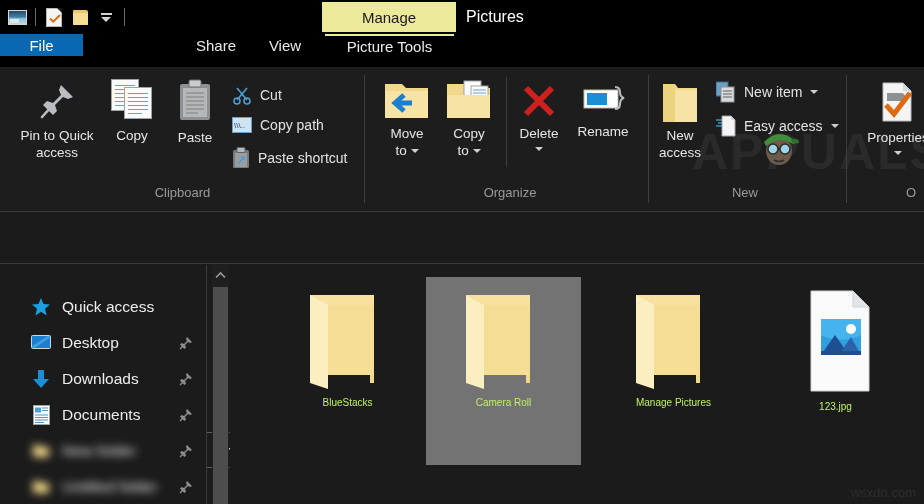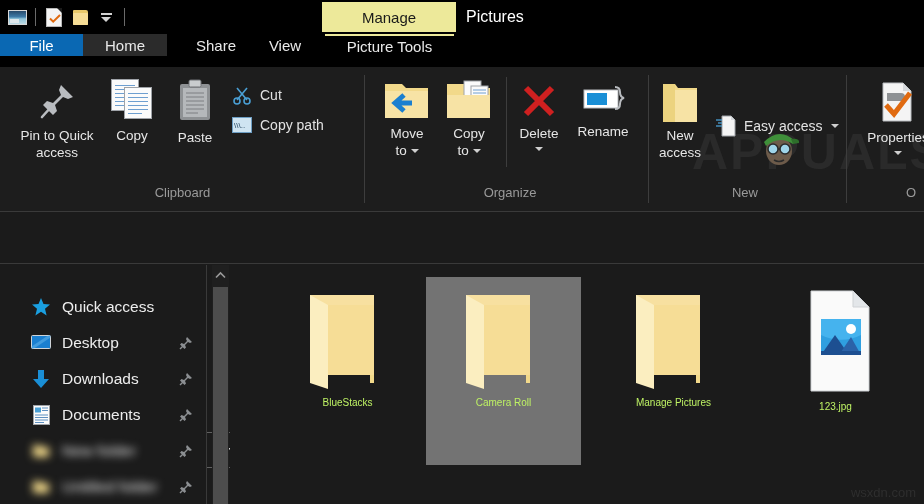--- a/index.html
+++ b/index.html
@@ -188,21 +188,20 @@
       </div>
       <div class="qat-sep"></div>
     </div>
 
     <div class="manage-tab">Manage</div>
     <div class="win-title">Pictures</div>
   </div>
 
   <div class="tabstrip">
     <div class="tab tab-file">File</div>
-    <div class="tab tab-home">Home</div>
     <div class="tab tab-share">Share</div>
     <div class="tab tab-view">View</div>
     <div class="tab tab-ptools">Picture Tools</div>
   </div>
 
   <div class="ribbon">
 
     <div class="watermark">APPUALS</div>
     <svg class="mascot" viewBox="0 0 44 44">
       <ellipse cx="22" cy="26" rx="13" ry="14" fill="#6d5b4a"></ellipse>
@@ -275,20 +274,29 @@
     </div>
 
     <div class="rb-small" style="left:232px; top:50px;">
       <svg width="20" height="16" viewBox="0 0 20 16">
         <rect x="0.5" y="0.5" width="19" height="15" fill="#cfe4f2" stroke="#6d9ec4"></rect>
         <text x="2" y="11" font-size="8" fill="#1b3c57" font-family="Liberation Sans, sans-serif">\\\..</text>
       </svg>
       <div class="t">Copy path</div>
     </div>
 
+    <div class="rb-small" style="left:232px; top:80px;">
+      <svg width="18" height="22" viewBox="0 0 18 22">
+        <rect x="1" y="3" width="16" height="18" rx="1.5" fill="#767a7d"></rect>
+        <rect x="3" y="6" width="12" height="14" fill="#9a9ea1"></rect>
+        <rect x="5" y="0.5" width="8" height="5" rx="1" fill="#b4b8bb" stroke="#5d6164"></rect>
+        <path d="M6 17 L12 10 M9 10 h3 v3" stroke="#4a9fd4" stroke-width="1.4" fill="none"></path>
+      </svg>
+      <div class="t">Paste shortcut</div>
+    </div>
 
     <div class="rb-group-name" style="left:90px; top:118px; width:185px;">Clipboard</div>
     <div class="rb-div" style="left:364px; top:8px; height:128px;"></div>
 
     <div class="rb-item" style="left:378px; top:12px; width:58px;">
       <svg width="50" height="44" viewBox="0 0 50 44">
         <path d="M3 5 h17 l4 4 h22 v30 H3 Z" fill="#f2d98a"></path>
         <path d="M3 12 h43 v27 H3 Z" fill="#f7e3a5"></path>
         <path d="M30 24 H16 M22 16 L13 24 L22 32" stroke="#1a7fd0" stroke-width="5" fill="none" stroke-linecap="butt"></path>
       </svg>
@@ -345,20 +353,33 @@
         <path d="M4 3 h12 l3 4 h19 v34 H4 Z" fill="#f2d98a"></path>
         <path d="M4 9 h34 v32 H4 Z" fill="#f7e3a5"></path>
         <path d="M4 3 h12 v38 H4 Z" fill="#ecd37f"></path>
       </svg>
       <div class="rb-label" style="margin-top:2px;">
         <span>New</span><br>
         <span>access</span>
       </div>
     </div>
 
+    <div class="rb-small" style="left:716px; top:14px;">
+      <svg width="20" height="22" viewBox="0 0 20 22">
+        <rect x="0" y="1" width="12" height="14" fill="#6b9fc4" stroke="#3f6b8c"></rect>
+        <rect x="5" y="6" width="13" height="15" fill="#d9dcdf" stroke="#8e9194"></rect>
+        <g stroke="#5d6164" stroke-width="1">
+          <line x1="7" y1="10" x2="16" y2="10"></line>
+            <line x1="7" y1="13" x2="16" y2="13"></line>
+          <line x1="7" y1="16" x2="16" y2="16"></line>
+        </g>
+      </svg>
+      <div class="t">New item</div>
+      <div class="caret-sm"></div>
+    </div>
 
     <div class="rb-small" style="left:716px; top:48px;">
       <svg width="20" height="22" viewBox="0 0 20 22">
         <path d="M6 1 h9 l4 4 v16 H6 Z" fill="#f4f4f4" stroke="#9fa3a8"></path>
         <path d="M15 1 v4 h4 Z" fill="#d6d9dc"></path>
         <g stroke="#4a9fd4" stroke-width="1.3">
           <line x1="0" y1="5" x2="6" y2="5"></line>
             <line x1="2" y1="8" x2="6" y2="8"></line>
           <line x1="0" y1="11" x2="6" y2="11"></line>
         </g>

